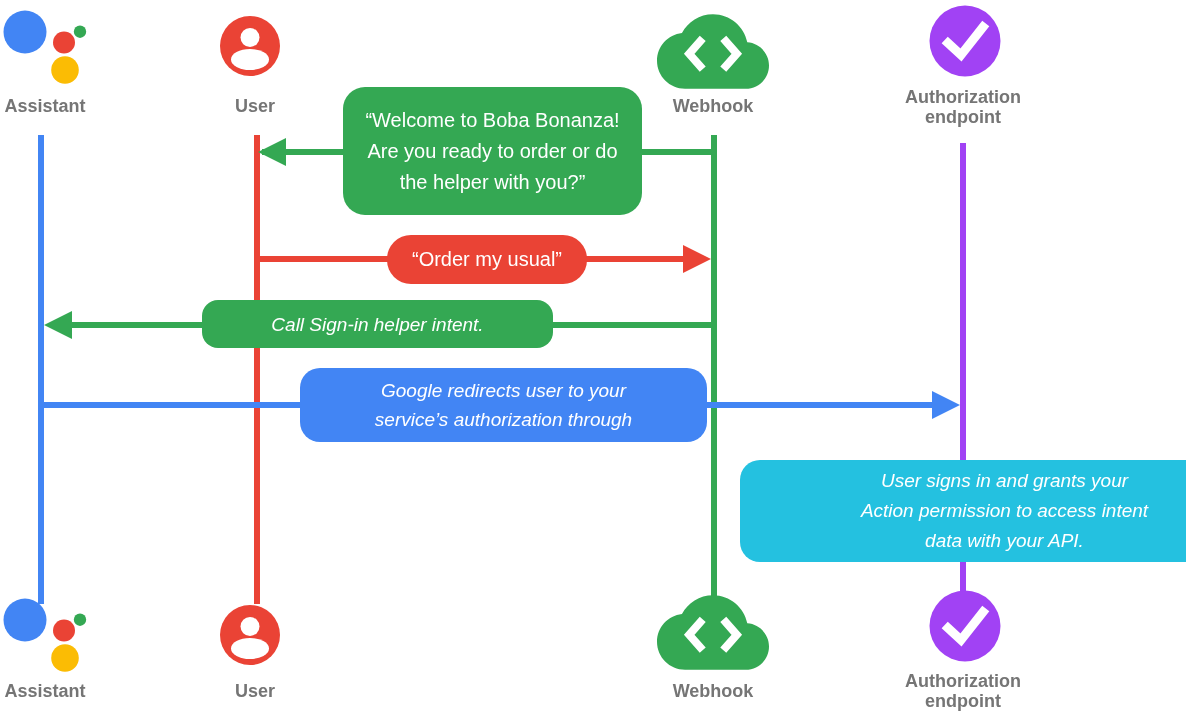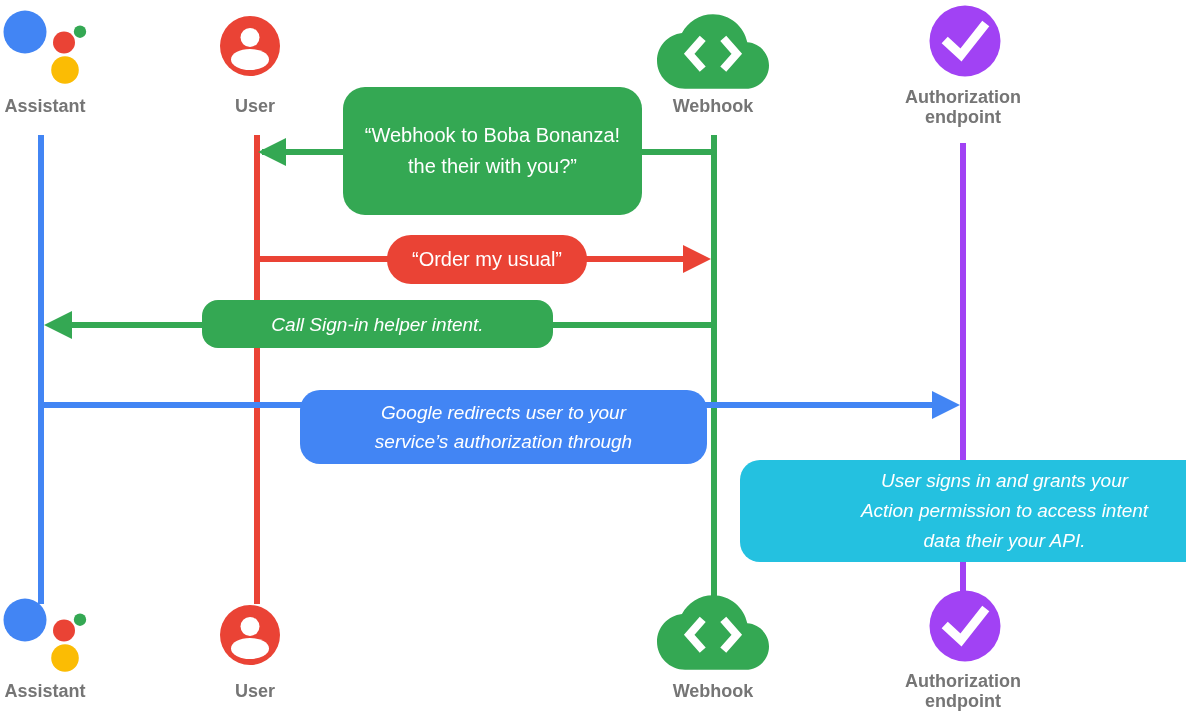--- a/index.html
+++ b/index.html
@@ -32,21 +32,21 @@
     justify-content:center;align-items:center;color:var(--text-white);
     text-align:center;
   }
   .bubble span{display:block;white-space:nowrap;}
   .sans{font:400 20px/31px "Liberation Sans",sans-serif;}
   .mono{font-family:Liberation Sans, sans-serif;
         font-style:italic;font-size:19px;line-height:29px;}
   .bx-welcome{left:343px;top:87px;width:299px;height:128px;background:var(--green);border-radius:22px;}
   .bx-order{left:387px;top:235px;width:200px;height:49px;background:var(--red);border-radius:24px;}
   .bx-signin{left:202px;top:300px;width:351px;height:48px;background:var(--green);border-radius:16px;}
-  .bx-redirect{left:300px;top:368px;width:407px;height:74px;background:var(--blue);border-radius:20px;margin-top:22px;}
+  .bx-redirect{left:300px;top:368px;width:407px;height:74px;background:var(--blue);border-radius:20px;}
   .bx-grant{left:740px;top:460px;width:443px;height:102px;background:var(--cyan);border-radius:20px;line-height:30px;padding-left:43px;}
   
   .icon{position:absolute;z-index:3;line-height:0;}
   .ic-assistant-top{left:3px;top:10px;}
   .ic-user-top{left:220px;top:16px;}
   .ic-webhook-top{left:657px;top:14px;}
   .ic-auth-top{left:929px;top:5px;}
   .ic-assistant-bot{left:3px;top:598px;}
   .ic-user-bot{left:220px;top:605px;}
   .ic-webhook-bot{left:657px;top:595px;}
@@ -78,41 +78,42 @@
   <div class="arrow-line ar1-line"></div>
   <div class="head ar1-head"></div>
   <div class="arrow-line ar2-line"></div>
   <div class="head ar2-head"></div>
   <div class="arrow-line ar3-line"></div>
   <div class="head ar3-head"></div>
   <div class="arrow-line ar4-line"></div>
   <div class="head ar4-head"></div>
 
   <div class="bubble sans bx-welcome">
-    <span>“Webhook to Boba Bonanza!</span>
-    <span>the their with you?”</span>
+    <span>“Welcome to Boba Bonanza!</span>
+    <span>Are you ready to order or do</span>
+    <span>the helper with you?”</span>
   </div>
 
   <div class="bubble sans bx-order">
     <span>“Order my usual”</span>
   </div>
 
   <div class="bubble mono bx-signin">
     <span>Call Sign-in helper intent.</span>
   </div>
 
   <div class="bubble mono bx-redirect">
     <span>Google redirects user to your</span>
     <span>service’s authorization through</span>
   </div>
 
   <div class="bubble mono bx-grant">
     <span>User signs in and grants your</span>
     <span>Action permission to access intent</span>
-    <span>data their your API.</span>
+    <span>data with your API.</span>
   </div>
 
   <div class="icon ic-assistant-top">
     <svg width="88" height="78" viewBox="0 0 88 78">
       <circle cx="22" cy="22" r="21.5" fill="#4285F4"></circle>
       <circle cx="61" cy="32.5" r="11" fill="#EA4335"></circle>
       <circle cx="77" cy="21.7" r="6.2" fill="#34A853"></circle>
       <circle cx="62" cy="60" r="13.8" fill="#FBBC04"></circle>
     </svg>
   </div>

